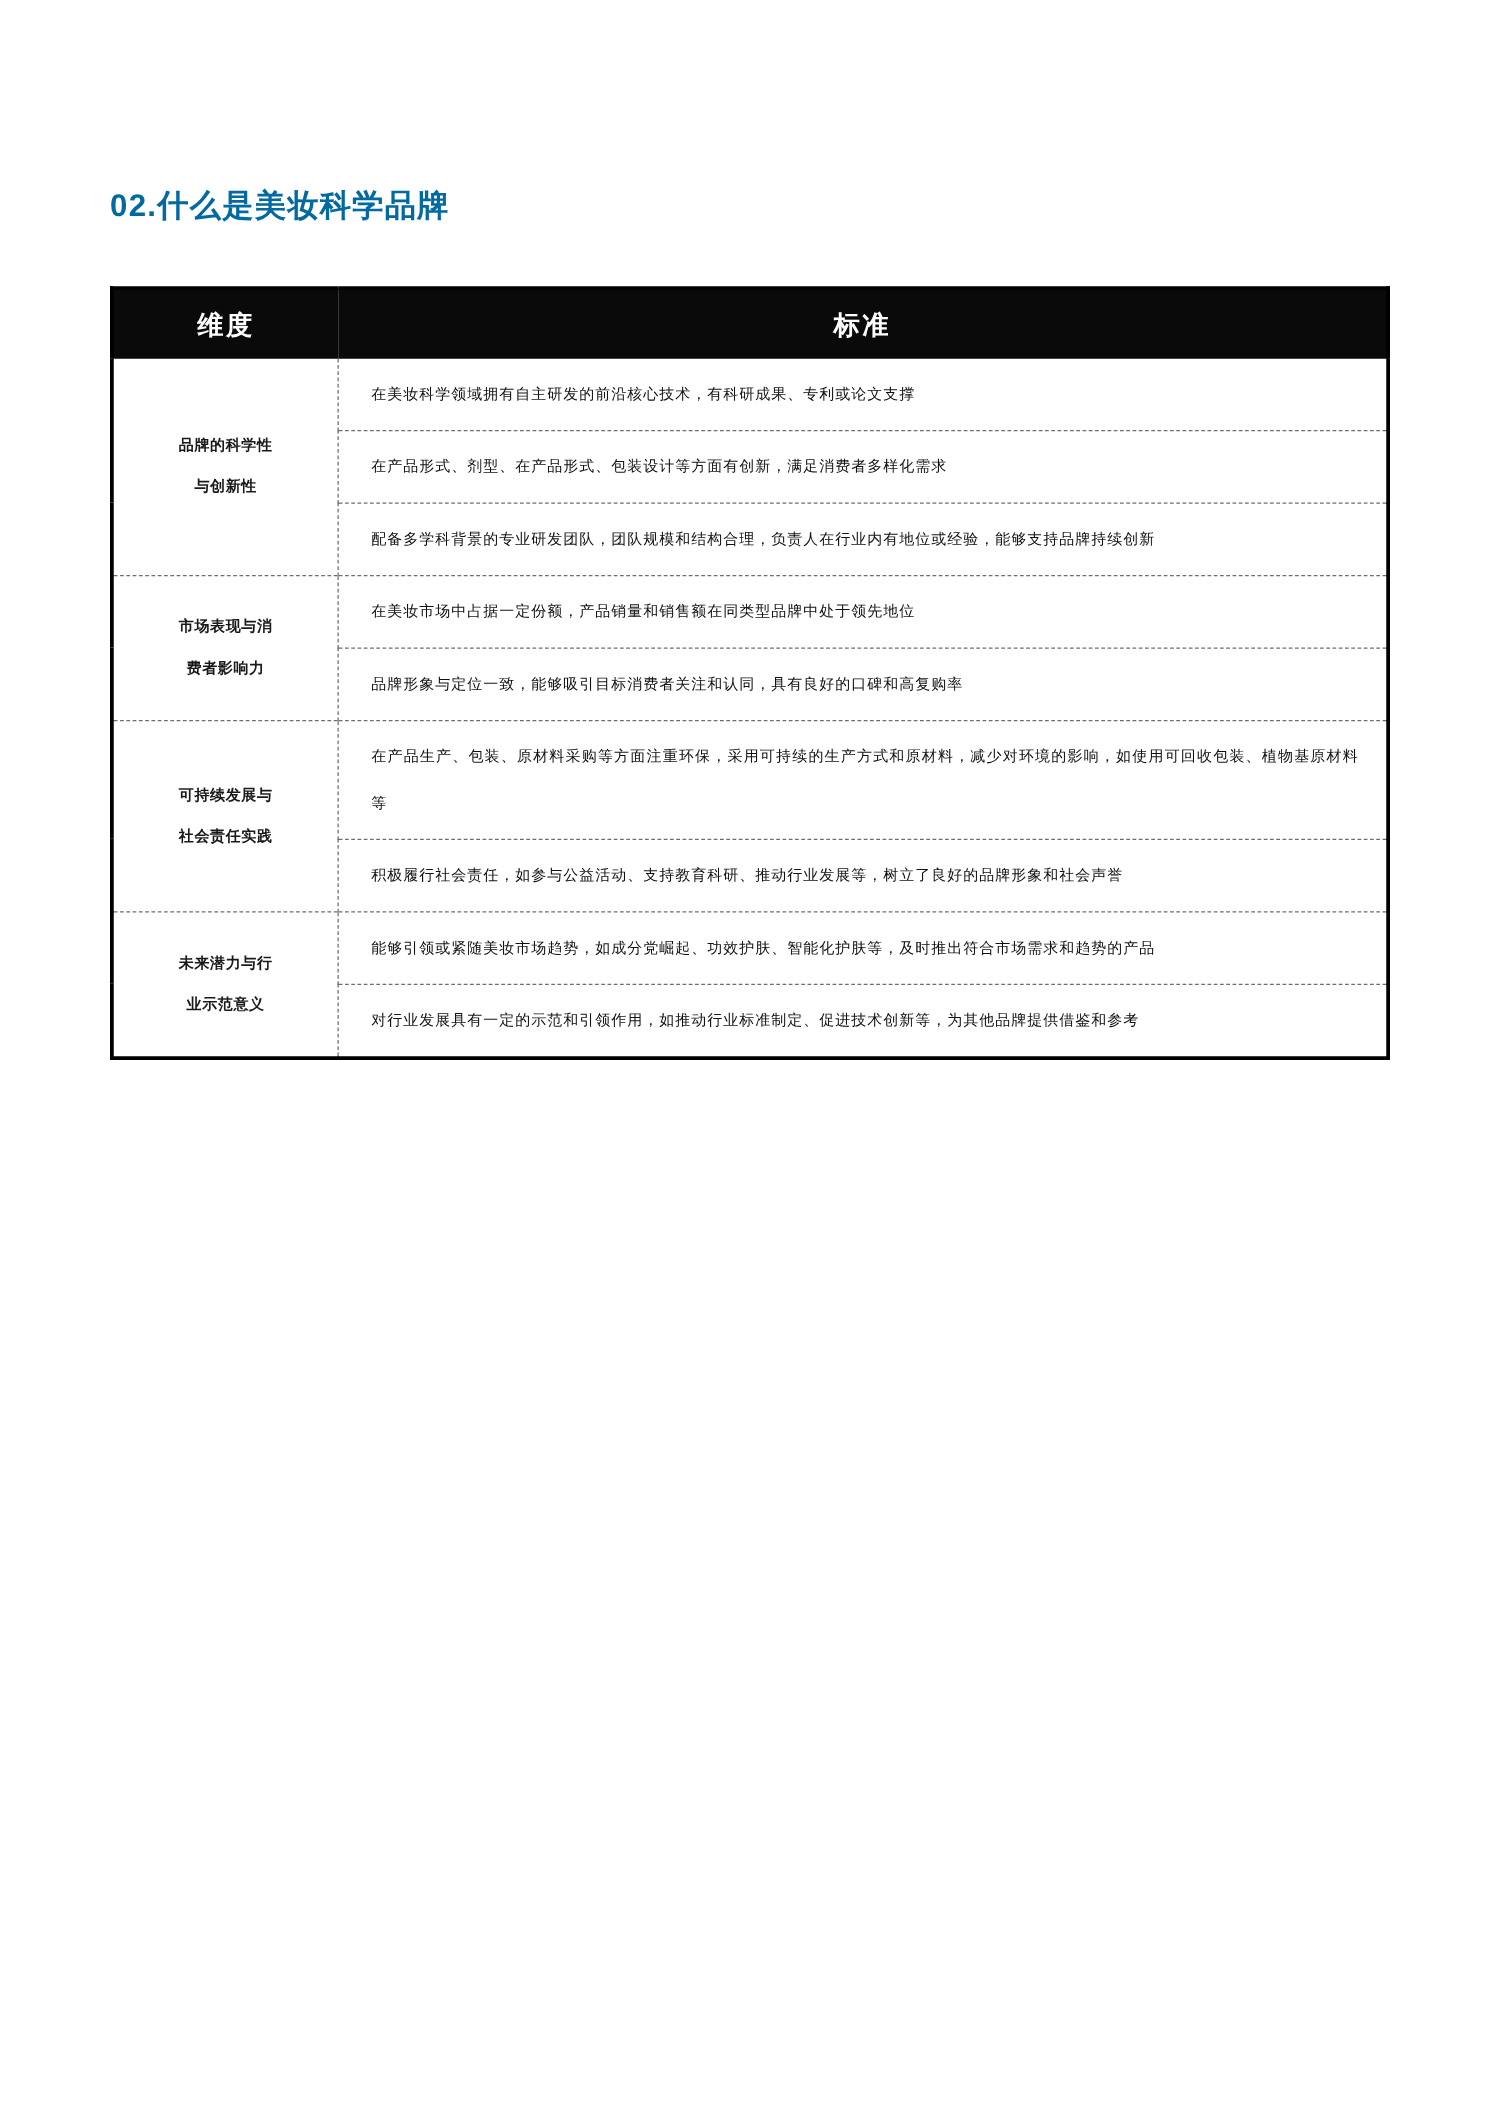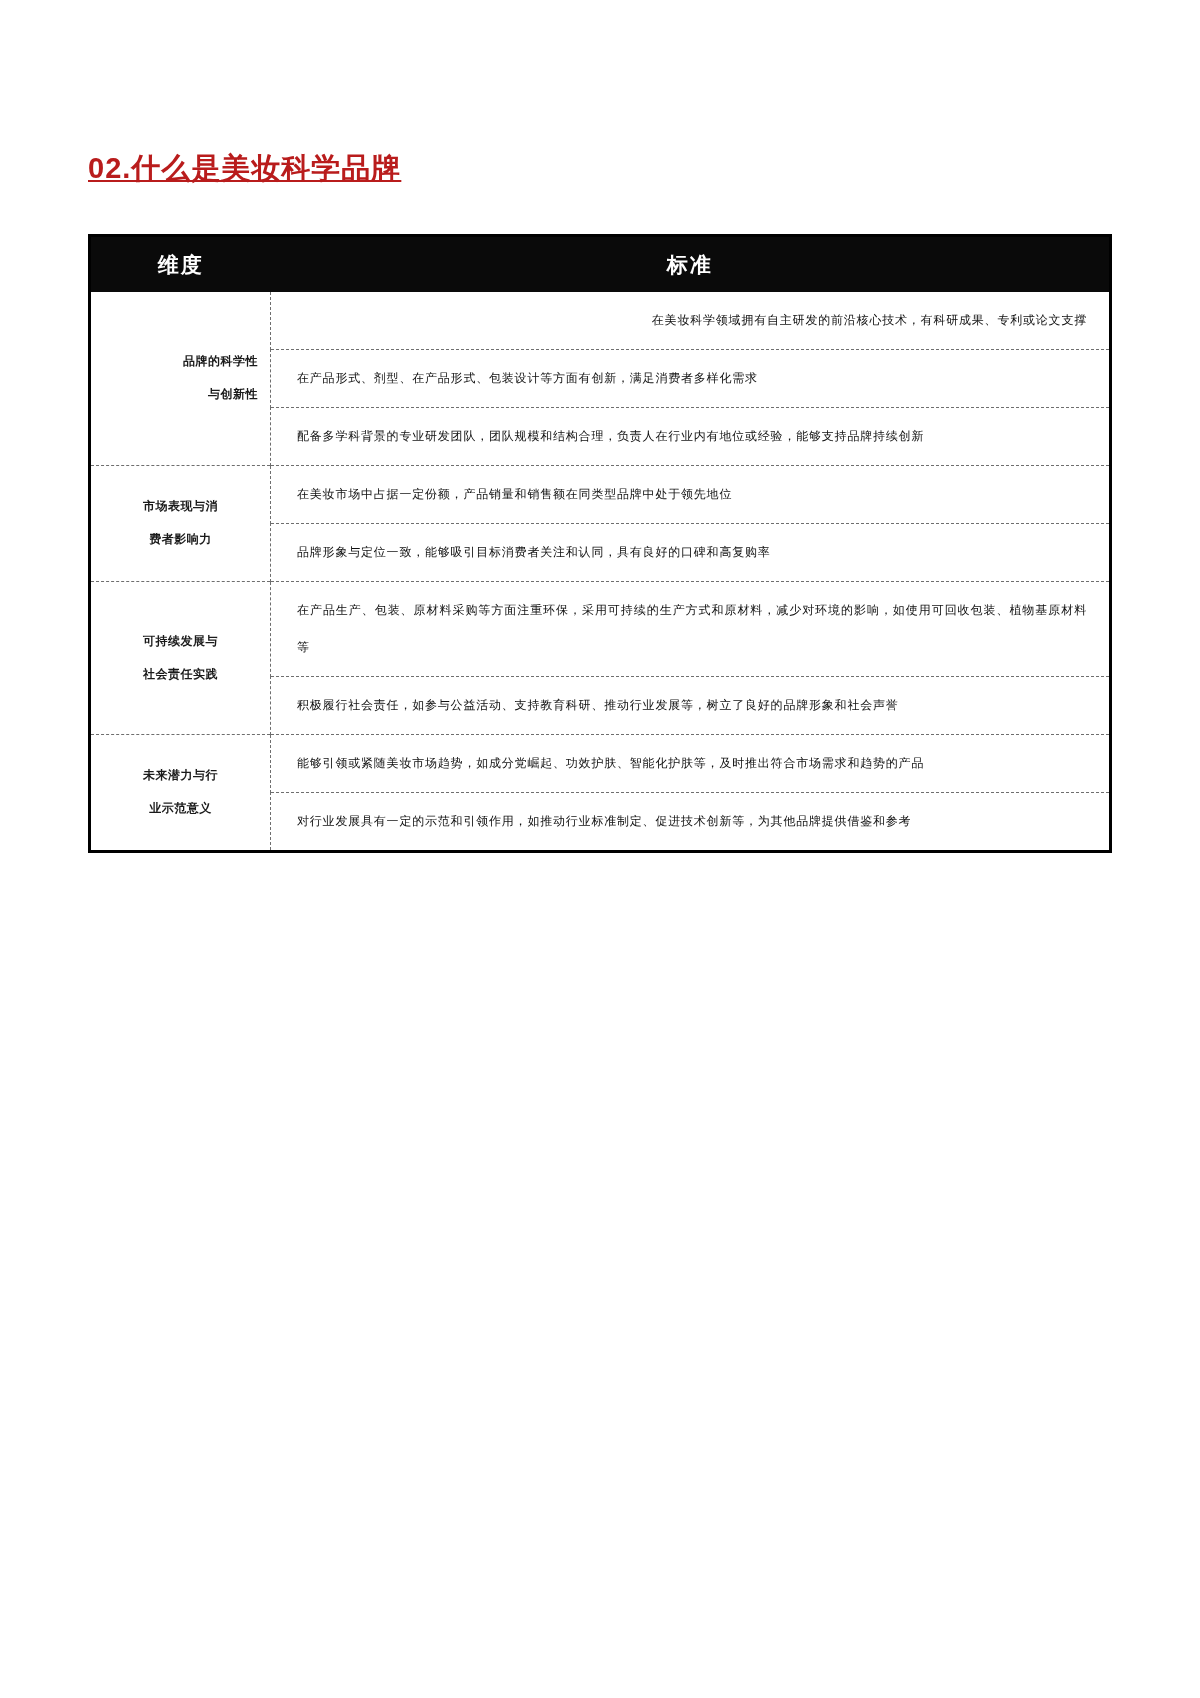--- a/index.html
+++ b/index.html
@@ -8,26 +8,25 @@
     width: 1200px;
     min-height: 1698px;
     font-family: "Liberation Sans", sans-serif;
     color: #1a1a1a;
     margin: 0 auto;
   }
   .page {
     padding: 150px 88px 60px 88px;
   }
   .red-heading {
-    color: #b91c1c;
-    font-size: 29px;
+    color: #0369a1;
+    font-size: 25px;
     font-weight: bold;
     letter-spacing: 1px;
     line-height: 1.25;
-    text-decoration: underline;
   }
   .heading-02 { margin-bottom: 48px; }
   .heading-03 { margin-bottom: 44px; margin-top: 0; }
   .body-paragraph {
     font-size: 20px;
     line-height: 38px;
     letter-spacing: 2px;
     text-align: justify;
     text-indent: 2em;
     color: #111111;
@@ -66,21 +65,21 @@
   }
   td.crit {
     padding: 10px 22px 10px 26px;
     line-height: 37px;
     text-align: justify;
     letter-spacing: 0.8px;
     color: #111111;
   }
   tbody td.crit { border-top: 1.5px dashed #6e6e6e; }
   tbody tr.group-start td.dim { border-top: 1.5px dashed #6e6e6e; }
-  tbody tr.first-row td { border-top: 0; text-align: right; }
+  tbody tr.first-row td { border-top: 0; }
 </style>
 </head>
 <body>
 
 <div class="page">
 
   <h2 class="red-heading heading-02">02.什么是美妆科学品牌</h2>
 
 
 

